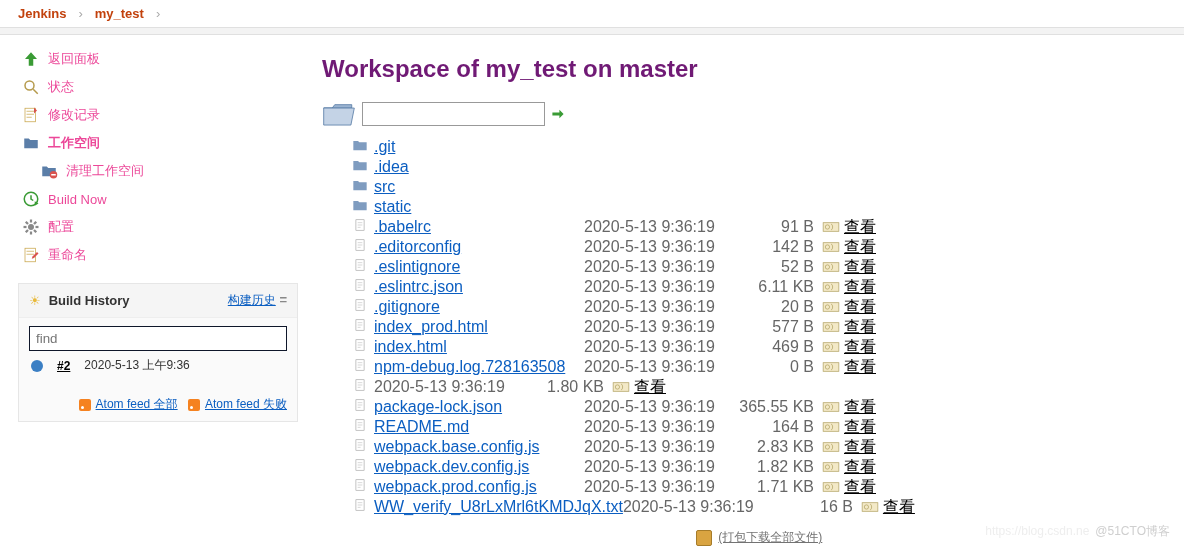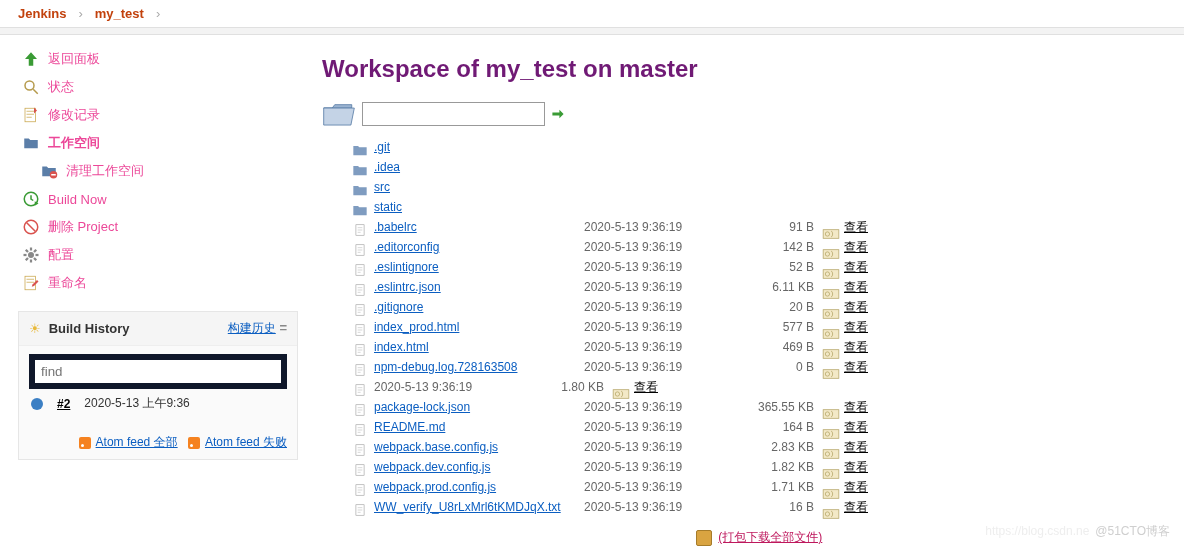--- a/index.html
+++ b/index.html
@@ -11,45 +11,45 @@
 .sidebar{width:280px;flex:0 0 280px}
 .side-item{display:flex;align-items:center;gap:8px;padding:5px 4px;color:#ec4899;cursor:pointer}
 .side-item.bold{font-weight:bold}
 .side-item.sub{padding-left:22px}
 .side-item .icon{width:18px;height:18px;display:flex;align-items:center;justify-content:center}
 .panel{margin-top:14px;border:1px solid #e6e6e6;background:#fafafa}
 .panel-header{display:flex;justify-content:space-between;align-items:center;padding:8px 10px;border-bottom:1px solid #eee;background:#f5f5f5}
 .panel-header .title{font-weight:bold;color:#333}
 .panel-header .link{color:#0b5ec1;text-decoration:underline;cursor:pointer;font-size:12px}
 .panel-body{padding:8px 10px}
-.find-box{width:100%;border:6px solid #0f172a;padding:4px 6px;box-sizing:border-box;color:#999}
+.find-box{width:100%;border:1px solid #0f172a;padding:4px 6px;box-sizing:border-box;color:#999}
 .build-row{display:flex;align-items:center;gap:14px;padding:6px 2px;font-size:12px}
 .ball{width:12px;height:12px;border-radius:50%;background:#3b7fc4;display:inline-block}
 .build-row .id{font-weight:bold;text-decoration:underline;color:#000}
 .panel-foot{padding:8px 10px;font-size:12px;text-align:right}
 .rss{display:inline-block;width:12px;height:12px;background:#f58220;border-radius:2px;vertical-align:middle;margin-right:2px;position:relative}
 .rss::after{content:"";position:absolute;left:2px;bottom:2px;width:3px;height:3px;border-radius:50%;background:#fff}
 .feed-link{color:#0b5ec1;text-decoration:underline;cursor:pointer}
 .main{flex:1}
 h1{font-size:24px;margin:10px 0 18px 0;color:#701a75}
 .folder-bar{display:flex;align-items:center;gap:6px;margin-bottom:10px}
 .big-folder{width:34px;height:26px}
 .path-input{flex:0 0 140px;height:20px;border:1px solid #999;background:#fff}
 .go-arrow{width:14px;height:14px}
 .file-list{padding-left:30px}
-.row{display:flex;align-items:flex-end;font-size:12px;line-height:20px}
+.row{display:flex;align-items:flex-start;font-size:16px;line-height:20px}
 .row .fi{width:16px;height:14px;margin-right:6px;flex:0 0 16px}
 .row .name{flex:0 0 210px}
 .row .name a{color:#0b5ec1;text-decoration:underline}
 .row .date{flex:0 0 150px;color:#666;text-align:left}
 .row .size{flex:0 0 80px;color:#666;text-align:right;padding-right:4px}
 .row .fp{width:18px;height:12px;margin:0 4px}
 .row .view a{color:#000000;text-decoration:underline}
 .download-all{padding:12px 0 0 30px;text-align:center}
-.download-all a{color:#be185d;text-decoration:underline;font-size:12px}
+.download-all a{color:#737373;text-decoration:underline;font-size:12px}
 .zip-icon{display:inline-block;width:14px;height:14px;background:#d9a441;border:1px solid #a67c2a;vertical-align:middle;margin-right:3px;border-radius:2px}
 .watermark{position:fixed;right:14px;bottom:8px;color:#cfcfcf;font-size:12px}
 .watermark .faint{color:#eee;margin-right:6px}
 .collapse{color:#888;font-weight:bold}
 </style>
 </head>
 <body>
 
 <div class="breadcrumbs">
   <a>Jenkins</a>
@@ -109,29 +109,20 @@
     </div>
     <div class="side-item">
       <span class="icon">
           <svg viewBox="0 0 24 24" width="18" height="18">
             <circle cx="12" cy="12" r="9" fill="#fff" stroke="#3a9b35" stroke-width="2"></circle>
             <path d="M12 7v5l3 2" stroke="#3a9b35" stroke-width="2" fill="none"></path>
             <path d="M17 15l5 3-5 3z" fill="#3a9b35"></path>
           </svg>
         </span>
       <span>Build Now</span>
-    </div>
-    <div class="side-item">
-      <span class="icon">
-          <svg viewBox="0 0 24 24" width="18" height="18">
-            <circle cx="12" cy="12" r="9" fill="none" stroke="#d9534f" stroke-width="2"></circle>
-            <line x1="6" y1="6" x2="18" y2="18" stroke="#d9534f" stroke-width="2"></line>
-          </svg>
-        </span>
-      <span>删除 Project</span>
     </div>
     <div class="side-item">
       <span class="icon">
           <svg viewBox="0 0 24 24" width="18" height="18">
             <circle cx="12" cy="12" r="4" fill="#888"></circle>
             <g stroke="#888" stroke-width="3">
               <line x1="12" y1="2" x2="12" y2="6"></line>
               <line x1="12" y1="18" x2="12" y2="22"></line>
               <line x1="2" y1="12" x2="6" y2="12"></line>
               <line x1="18" y1="12" x2="22" y2="12"></line>

